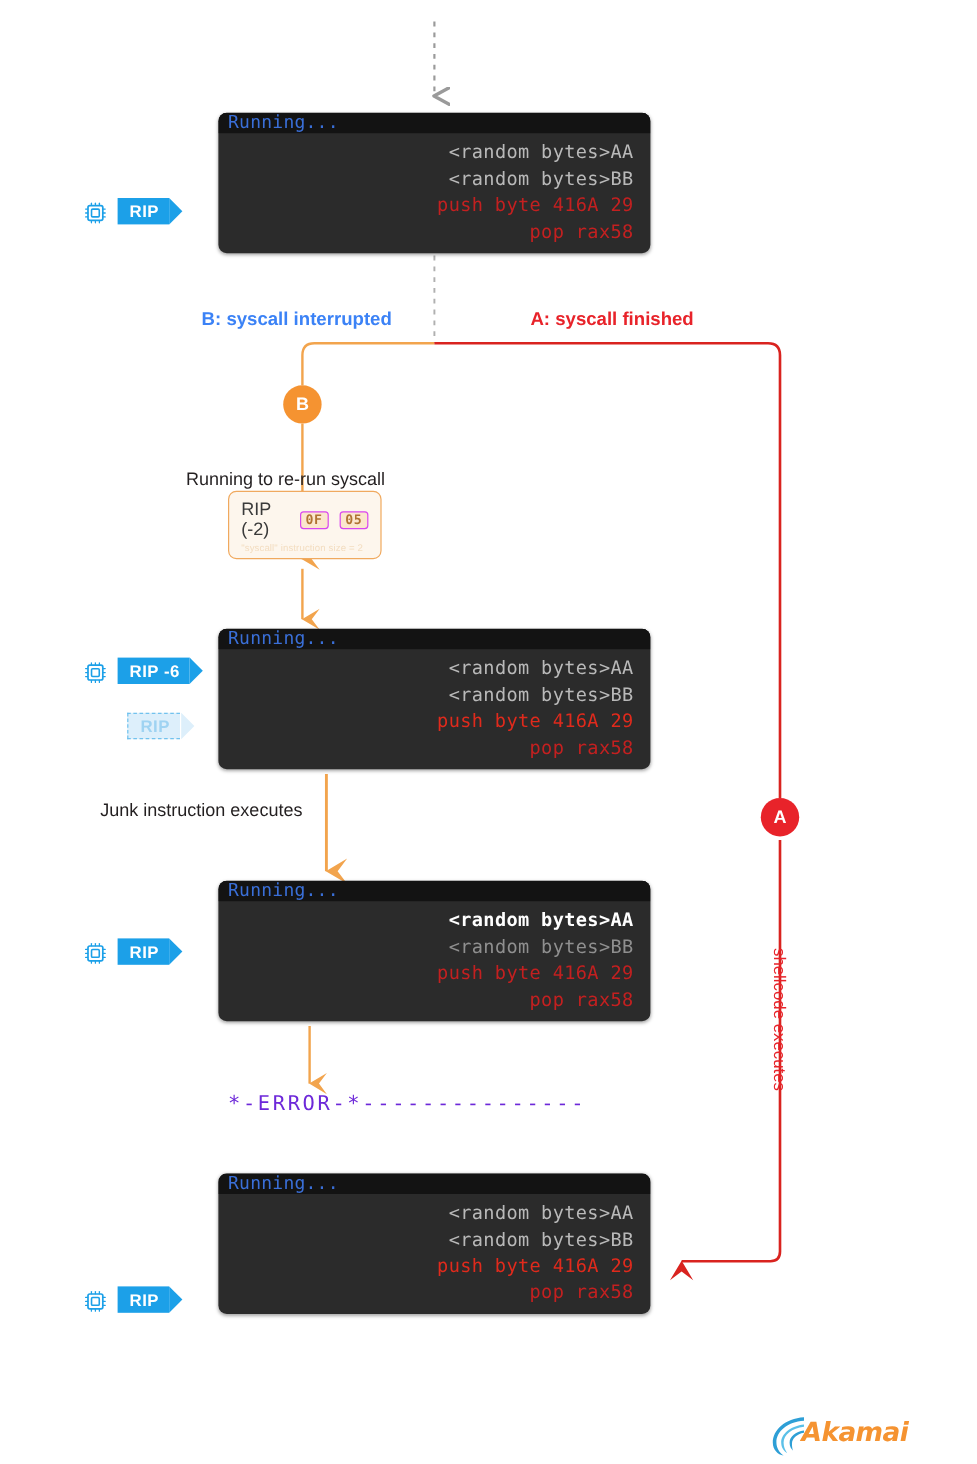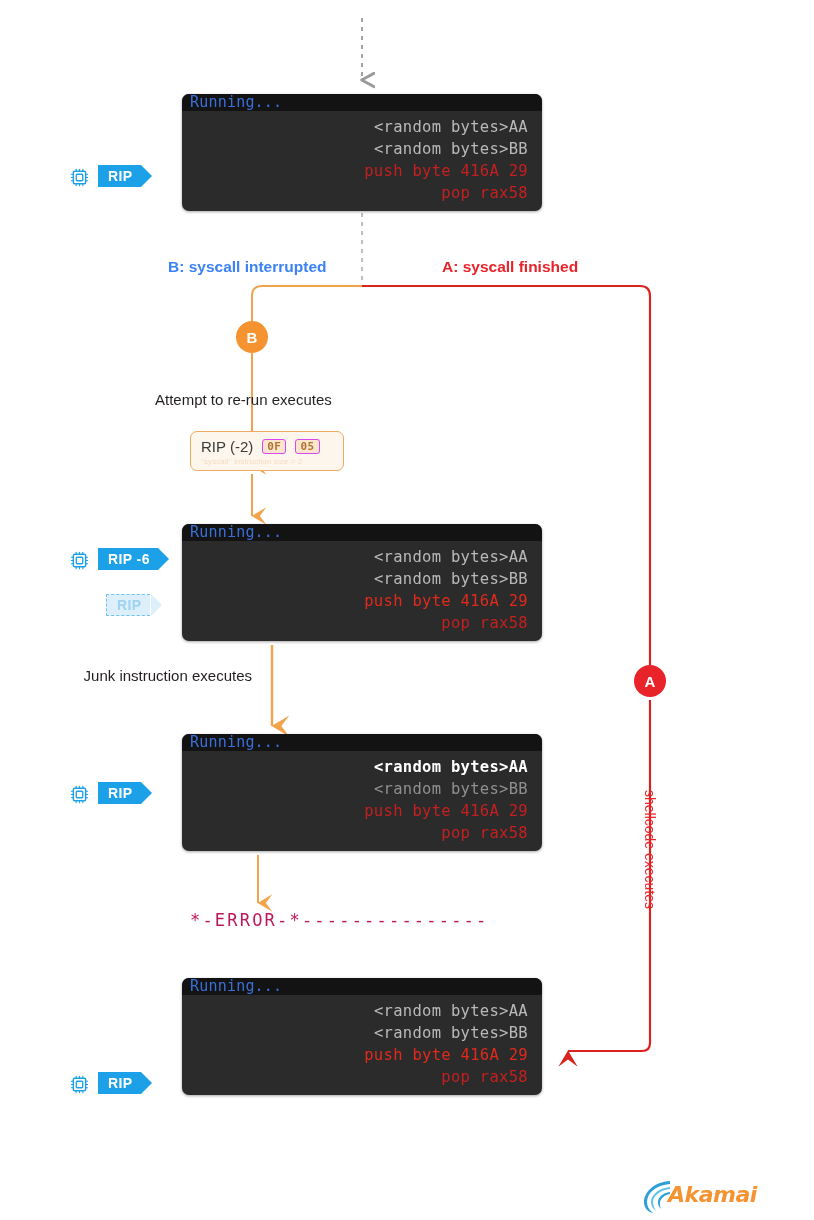--- a/index.html
+++ b/index.html
@@ -78,21 +78,21 @@
   }
   .rip2-sub{
     margin-top:2px;font-size:8px;color:#f3ddc0;letter-spacing:.1px;
     white-space:nowrap;
   }
 
   
   .errrow{
     position:absolute;display:flex;align-items:center;
     font-family:"DejaVu Sans Mono","Liberation Mono",monospace;
-    font-size:17px;color:#be185d;letter-spacing:2.2px;white-space:pre;
+    font-size:17px;color:#6d28d9;letter-spacing:2.2px;white-space:pre;
   }
 
   
   .vlabel{
     position:absolute;transform-origin:left top;transform:rotate(90deg);
     font-size:14px;color:#e8232a;white-space:nowrap;
   }
 
   
   .badge{
@@ -204,23 +204,23 @@
 </div>
 
 <div class="lbl-branch orange" style="left:168px;top:258px;">B: syscall interrupted</div>
 <div class="lbl-branch red" style="left:442px;top:258px;">A: syscall finished</div>
 
 <div class="badge badge-b" style="left:236px;top:321px;">B</div>
 <div class="badge badge-a" style="left:634px;top:665px;">A</div>
 
 <div class="vlabel" style="left:658px;top:790px;">shellcode executes</div>
 
-<div class="lbl" style="left:155px;top:391px;">Attempt to re-run executes</div>
-
-<div class="rip2-box" style="left:190px;top:431px;width:154px;">
+<div class="lbl" style="left:155px;top:391px;">Running to re-run syscall</div>
+
+<div class="rip2-box" style="left:190px;top:409px;width:128px;">
   <div class="rip2-row">
     <span class="rip2-title">RIP (-2)</span>
     <span class="hexchip">0F</span>
     <span class="hexchip">05</span>
   </div>
   <div class="rip2-sub">"syscall" instruction size = 2</div>
 </div>
 
 <div class="terminal" style="left:182px;top:524px;">
   <div class="term-bar">Running...</div>

